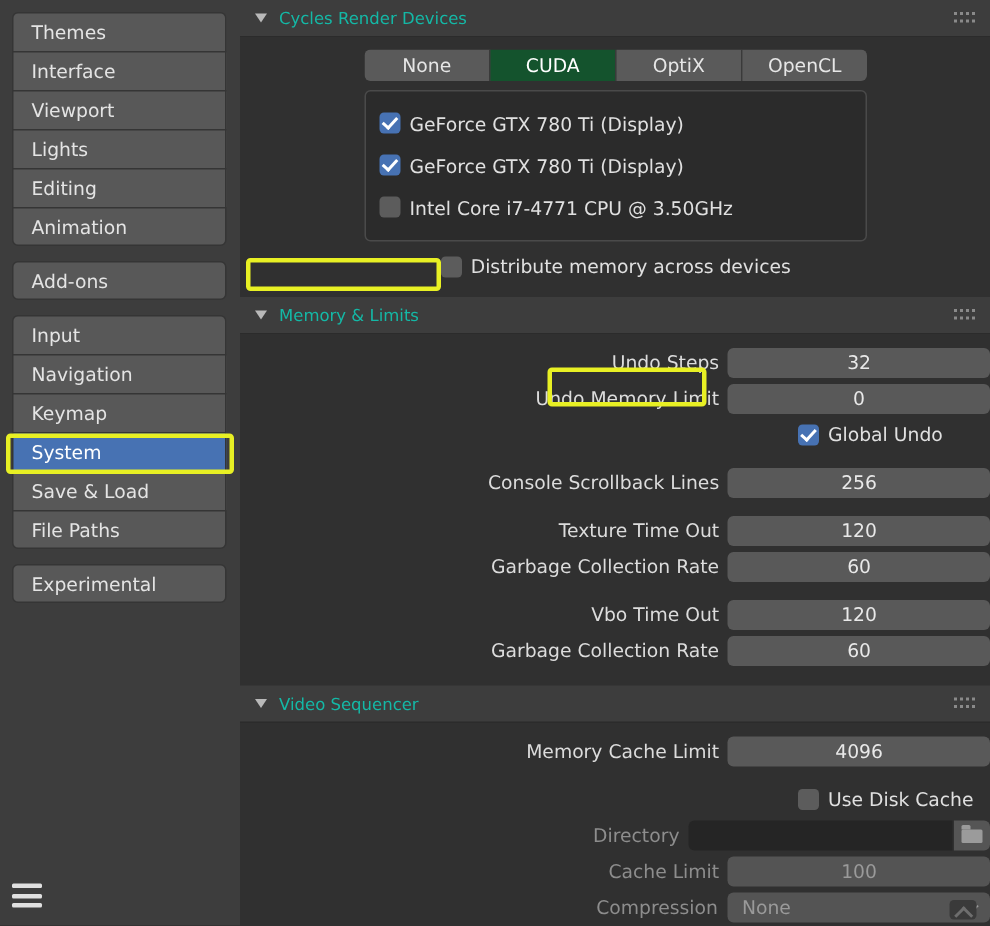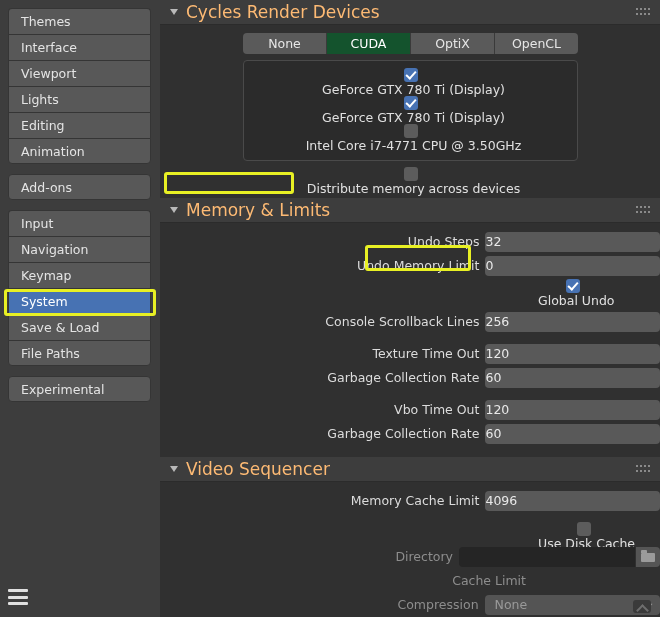--- a/index.html
+++ b/index.html
@@ -118,22 +118,22 @@
     width: 0; height: 0;
     margin-right: 8px;
     flex: 0 0 auto;
   }
   .tri.down {
     border-left: 4.5px solid transparent;
     border-right: 4.5px solid transparent;
     border-top: 6px solid #b9b9b9;
   }
   .panel-title {
-    font-size: 17px;
-    color: #fdba74;
+    font-size: 11px;
+    color: #14b8a6;
     text-align: right;
   }
   .grip {
     position: absolute;
     right: 9px;
     top: 8px;
     width: 15px;
     height: 9px;
     display: grid;
     grid-template-columns: repeat(4, 1fr);
@@ -170,20 +170,21 @@
   .lbl.dim { color: #8d8d8d; }
 
   .field {
     width: 200px;
     height: 20px;
     background: #595959;
     border-radius: 4px;
     color: #e9e9e9;
     font-size: 12.5px;
     line-height: 20px;
+    text-align: center;
   }
   .field.dim { color: #9a9a9a; background: #545454; }
   .field.dark {
     background: #252525;
     width: 176px;
     border-radius: 4px 0 0 4px;
   }
 
   .field-wrap { display: flex; align-items: center; }
 
@@ -235,21 +236,20 @@
     border-right: 1.4px solid #9a9a9a;
     border-bottom: 1.4px solid #9a9a9a;
     transform: rotate(45deg) translate(-1px,-1px);
   }
 
   
   .cbrow {
     display: flex;
     align-items: center;
     height: 21px;
-    flex-direction: column;
   }
   .cb {
     width: 14px; height: 14px;
     border-radius: 3px;
     background: #5c5c5c;
     flex: 0 0 auto;
     position: relative;
   }
   .cb.on { background: #4772b3; }
   .cb.on:after {
@@ -513,20 +513,21 @@
         <span class="field-wrap">
           <span class="field dark"></span>
           <span class="folder-btn">
             <span class="folder-glyph"></span>
           </span>
         </span>
       </div>
 
       <div class="row">
         <span class="lbl dim">Cache Limit</span>
+        <span class="field dim">100</span>
       </div>
 
       <div class="row">
         <span class="lbl dim">Compression</span>
         <span class="dropdown">
           <span>None</span>
           <span class="chev"></span>
         </span>
       </div>
     </div>

